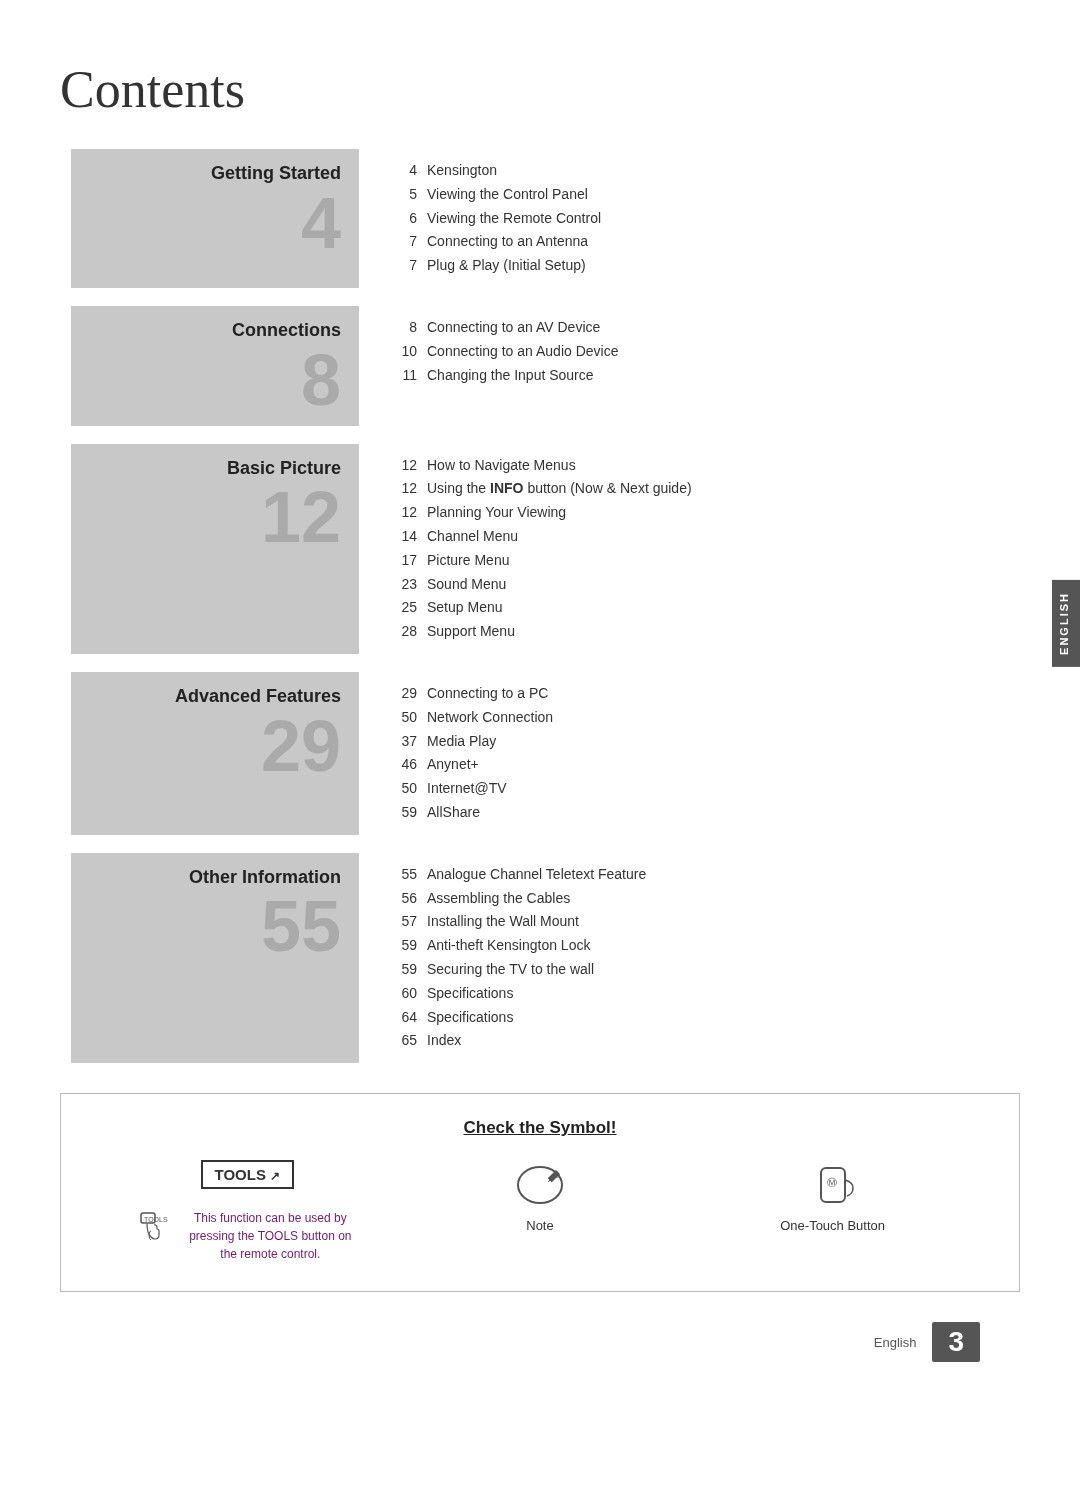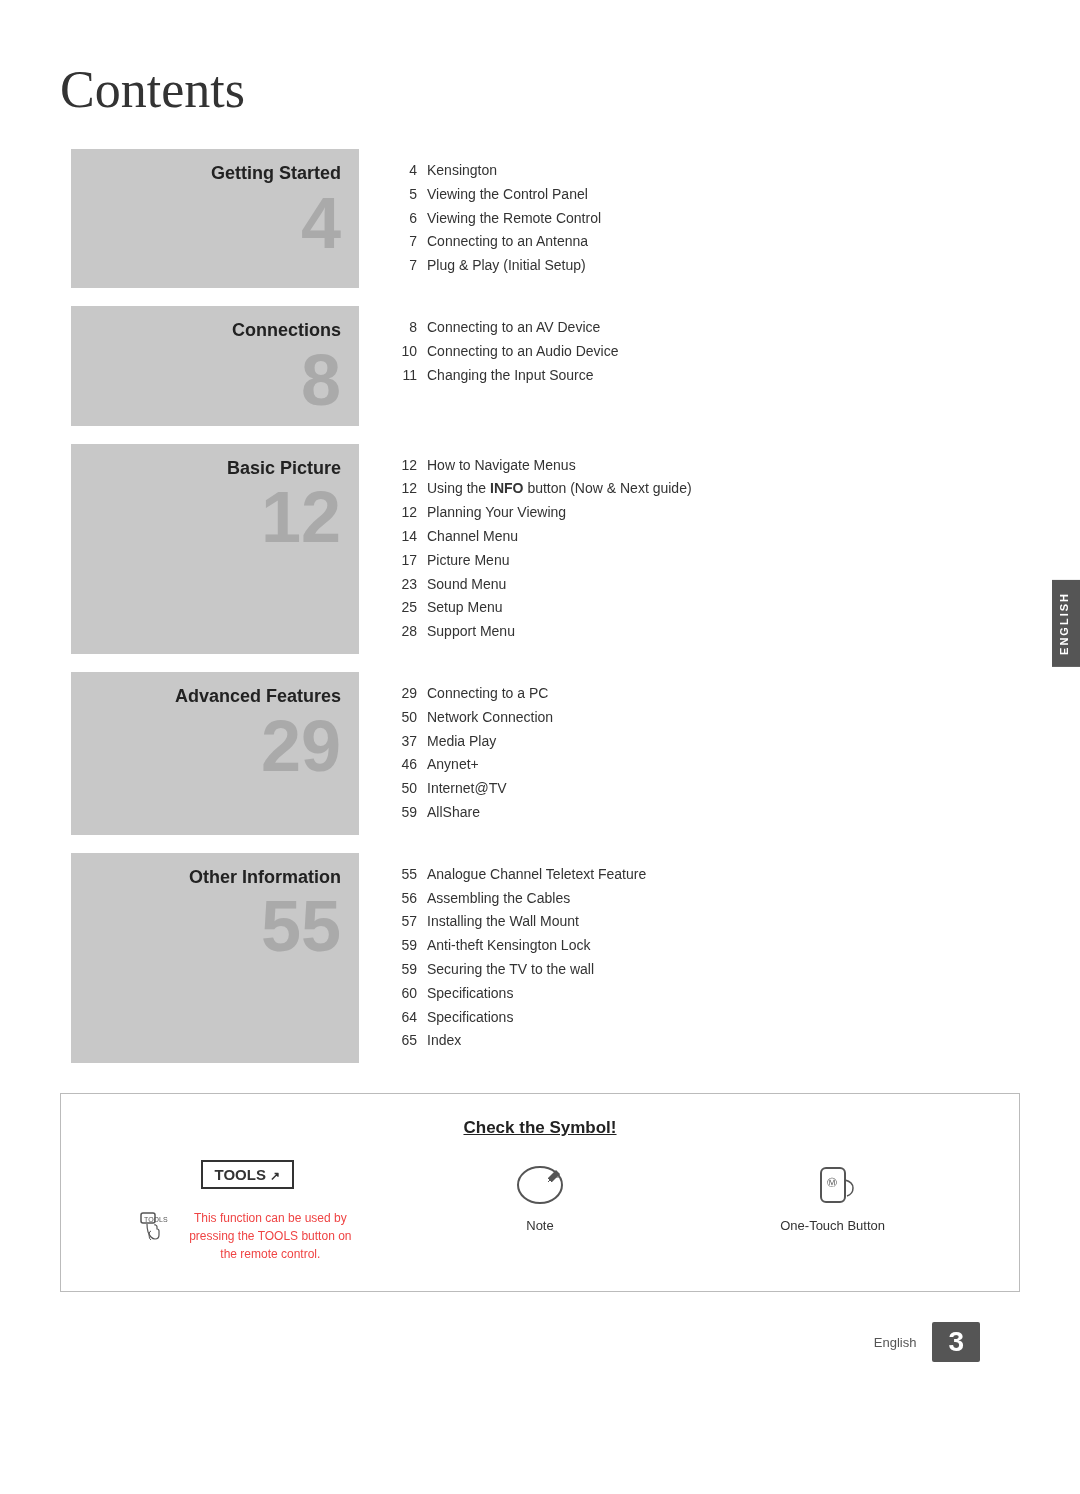--- a/index.html
+++ b/index.html
@@ -171,21 +171,21 @@
 
     .symbol-small-icon {
       width: 36px;
       height: 36px;
       margin-right: 10px;
       flex-shrink: 0;
     }
 
     .symbol-text {
       font-size: 12px;
-      color: #ef4444;
+      color: #701a75;
       line-height: 1.5;
       text-align: center;
     }
 
     .symbol-label {
       font-size: 13px;
       color: #333;
       margin-top: 4px;
     }
 

